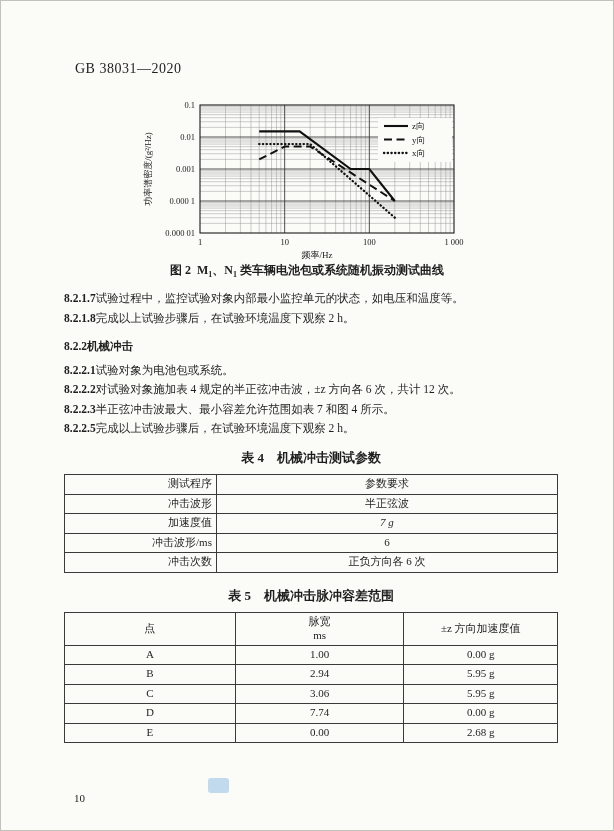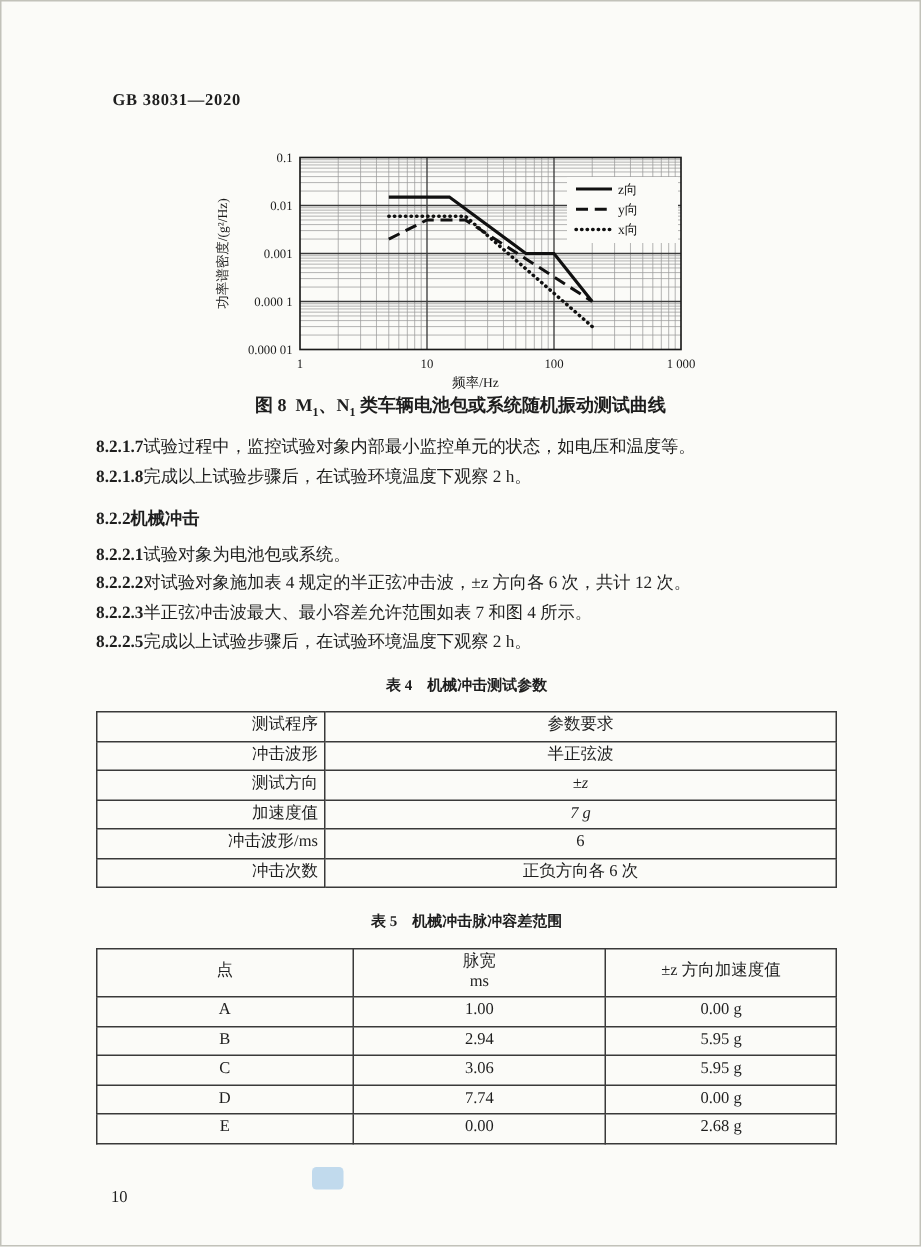--- a/index.html
+++ b/index.html
@@ -9,37 +9,37 @@
     margin:0 auto;
     background:#fbfbf8;
     border:1px solid #c2c2ba;
     box-sizing:border-box;
     font-family:"Liberation Serif","DejaVu Serif",serif;
     color:#1e1e1e;
     overflow:hidden;
   }
   .doc-header{
     position:absolute;left:74px;top:60px;
-    font-size:11px;font-weight:bold;letter-spacing:.5px;
+    font-size:14px;font-weight:normal;letter-spacing:.5px;
   }
   .chart-wrap{position:absolute;left:137px;top:94px;}
   .fig-caption{
     position:absolute;left:0;top:261px;width:100%;
     text-align:center;font-size:12px;font-weight:bold;
   }
   .fig-caption sub{font-size:8px;}
   .content{
     position:absolute;left:63px;top:288px;width:494px;
     font-size:11.5px;line-height:19.5px;
   }
   .para{margin:0;}
   .para .pnum{font-weight:bold;margin-right:0;white-space:nowrap;}
   .heading{font-weight:bold;margin-top:9px;margin-bottom:4px;}
   .tbl-caption{
-    text-align:center;font-weight:bold;font-size:10px;
+    text-align:center;font-weight:bold;font-size:13px;
     margin-top:9px;margin-bottom:7px;
   }
   .tbl-caption.second{margin-top:13px;}
   table{
     width:100%;border-collapse:collapse;
     font-size:11px;table-layout:fixed;
     border:1.5px solid #2a2a2a;
   }
   td,th{
     border:1px solid #3a3a3a;
@@ -148,21 +148,21 @@
         <line x1="246" y1="31" x2="270" y2="31" stroke="#111" stroke-width="2.1"></line>
         <text x="274" y="34" font-size="9" fill="#1a1a1a">z向</text>
         <line x1="246" y1="44.5" x2="270" y2="44.5" stroke="#111" stroke-dasharray="8 4.5" stroke-width="2"></line>
         <text x="274" y="47.5" font-size="9" fill="#1a1a1a">y向</text>
         <line x1="246" y1="58" x2="270" y2="58" stroke="#111" stroke-dasharray="0.3 3.4" stroke-width="2.3" stroke-linecap="round"></line>
         <text x="274" y="61" font-size="9" fill="#1a1a1a">x向</text>
       </svg>
   </div>
 
   <div class="fig-caption">
-    <span>图 8</span>&nbsp;&nbsp;<span>M</span><sub>1</sub><span>、N</span><sub>1</sub><span> 类车辆电池包或系统随机振动测试曲线</span>
+    <span>图 2</span>&nbsp;&nbsp;<span>M</span><sub>1</sub><span>、N</span><sub>1</sub><span> 类车辆电池包或系统随机振动测试曲线</span>
   </div>
 
   <div class="content">
 
     <div class="para">
       <span class="pnum">8.2.1.7</span><span>试验过程中，监控试验对象内部最小监控单元的状态，如电压和温度等。</span>
     </div>
     <div class="para">
       <span class="pnum">8.2.1.8</span><span>完成以上试验步骤后，在试验环境温度下观察 2 h。</span>
     </div>
@@ -186,24 +186,20 @@
 
     <table>
       <tbody>
         <tr>
           <td class="t4-c1">测试程序</td>
           <td>参数要求</td>
         </tr>
         <tr>
           <td class="t4-c1">冲击波形</td>
           <td>半正弦波</td>
-        </tr>
-        <tr>
-          <td class="t4-c1">测试方向</td>
-          <td class="ital">±z</td>
         </tr>
         <tr>
           <td class="t4-c1">加速度值</td>
           <td class="ital">7 g</td>
         </tr>
         <tr>
           <td class="t4-c1">冲击波形/ms</td>
           <td>6</td>
         </tr>
         <tr>

